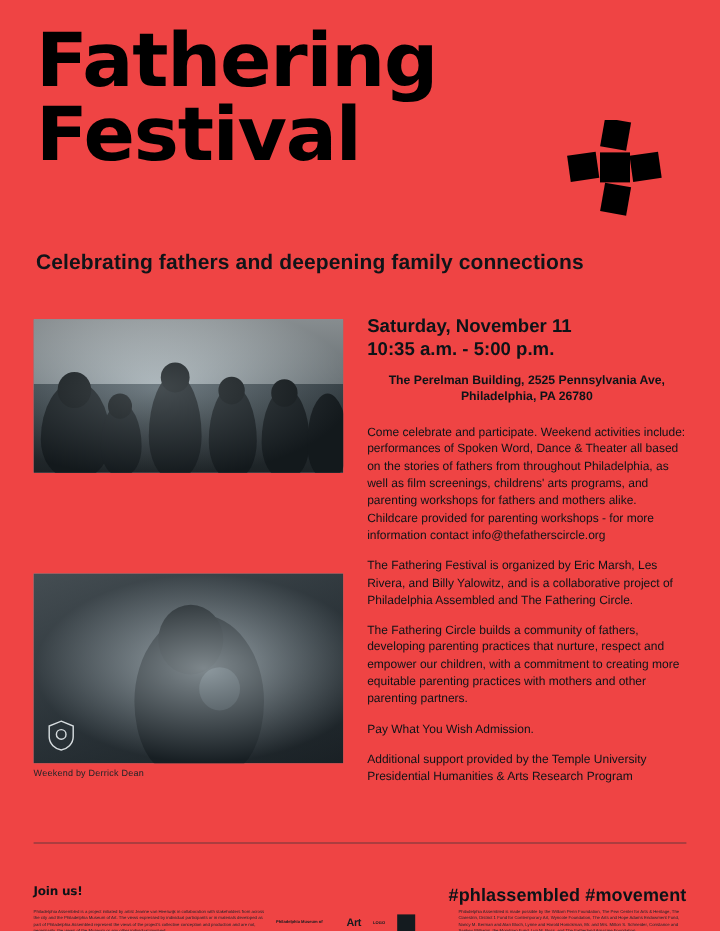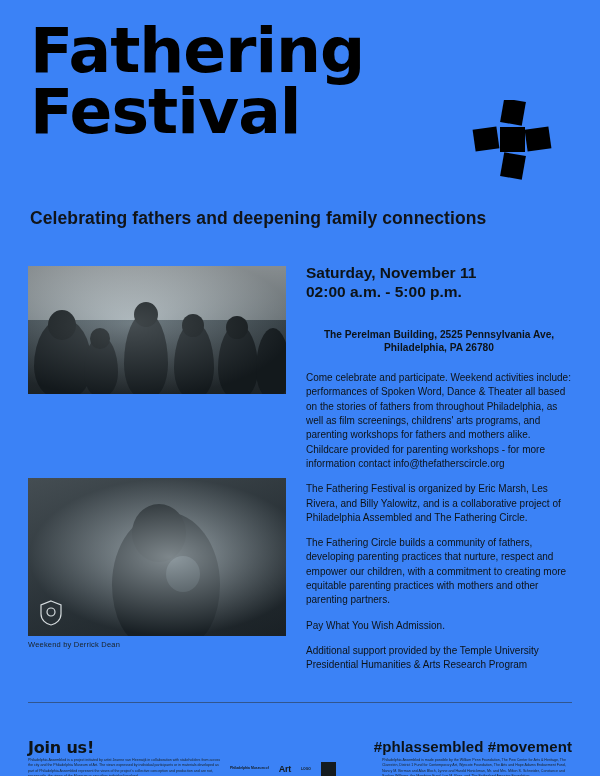--- a/index.html
+++ b/index.html
@@ -11,21 +11,21 @@
     height: 776px;
     background: #bfdfe8;
     font-family: "Liberation Sans", sans-serif;
     color: #111418;
     overflow: hidden;
     position: relative;
   }
   .poster {
     position: absolute;
     inset: 0;
-    background: #3b82f6;
+    background: #ef4444;
   }
 
   
   .title-block {
     position: absolute;
     left: 30px;
     top: 22px;
     width: 540px;
   }
   .title-line {
@@ -142,21 +142,21 @@
     position: absolute;
     left: 306px;
     top: 264px;
     width: 266px;
   }
   .date-head {
     font-size: 15.5px;
     font-weight: bold;
     line-height: 1.22;
     color: #0d1317;
-    margin: 0 0 26px 0;
+    margin: 0 0 9px 0;
   }
   .venue {
     font-size: 10.2px;
     line-height: 1.34;
     font-weight: 600;
     margin: 0 0 16px 0;
     color: #0d1317;
     text-align: center;
   }
   .para {
@@ -174,21 +174,21 @@
     top: 702px;
     height: 1px;
     background: #2a3338;
     opacity: 0.55;
   }
   .join {
     position: absolute;
     left: 28px;
     top: 738px;
     font-family: "DejaVu Sans", sans-serif;
-    font-size: 16px;
+    font-size: 10px;
     font-weight: bold;
     letter-spacing: -0.2px;
     color: #0d1317;
   }
   .hashtags {
     position: absolute;
     right: 28px;
     top: 738px;
     font-size: 15px;
     font-weight: bold;
@@ -220,21 +220,21 @@
     top: 760px;
     width: 140px;
     height: 18px;
     display: flex;
     align-items: center;
     gap: 10px;
   }
   .logo-pma {
     display: flex;
     align-items: center;
-    gap: 10px;
+    gap: 20px;
   }
   .logo-pma .stack {
     font-size: 3.4px;
     line-height: 1.15;
     font-weight: bold;
     color: #141b1f;
     text-transform: none;
   }
   .logo-pma .big {
     font-size: 9px;
@@ -309,21 +309,21 @@
         <circle cx="11" cy="12" r="4" fill="none" stroke="#e8eef0" stroke-width="1.2"></circle>
       </svg>
     </div>
   </div>
 
   <div class="photo-credit">Weekend by Derrick Dean</div>
 
   <div class="info">
     <div class="date-head">
       <div>Saturday, November 11</div>
-      <div>02:00 a.m. - 5:00 p.m.</div>
+      <div>10:35 a.m. - 5:00 p.m.</div>
     </div>
     <div class="venue">
       <div>The Perelman Building, 2525 Pennsylvania Ave,</div>
       <div>Philadelphia, PA 26780</div>
     </div>
     <p class="para">Come celebrate and participate. Weekend activities include: performances of Spoken Word, Dance &amp; Theater all based on the stories of fathers from throughout Philadelphia, as well as film screenings, childrens' arts programs, and parenting workshops for fathers and mothers alike. Childcare provided for parenting workshops - for more information contact info@thefatherscircle.org</p>
     <p class="para">The Fathering Festival is organized by Eric Marsh, Les Rivera, and Billy Yalowitz, and is a collaborative project of Philadelphia Assembled and The Fathering Circle.</p>
     <p class="para">The Fathering Circle builds a community of fathers, developing parenting practices that nurture, respect and empower our children, with a commitment to creating more equitable parenting practices with mothers and other parenting partners.</p>
     <p class="para">Pay What You Wish Admission.</p>
     <p class="para">Additional support provided by the Temple University Presidential Humanities &amp; Arts Research Program</p>

